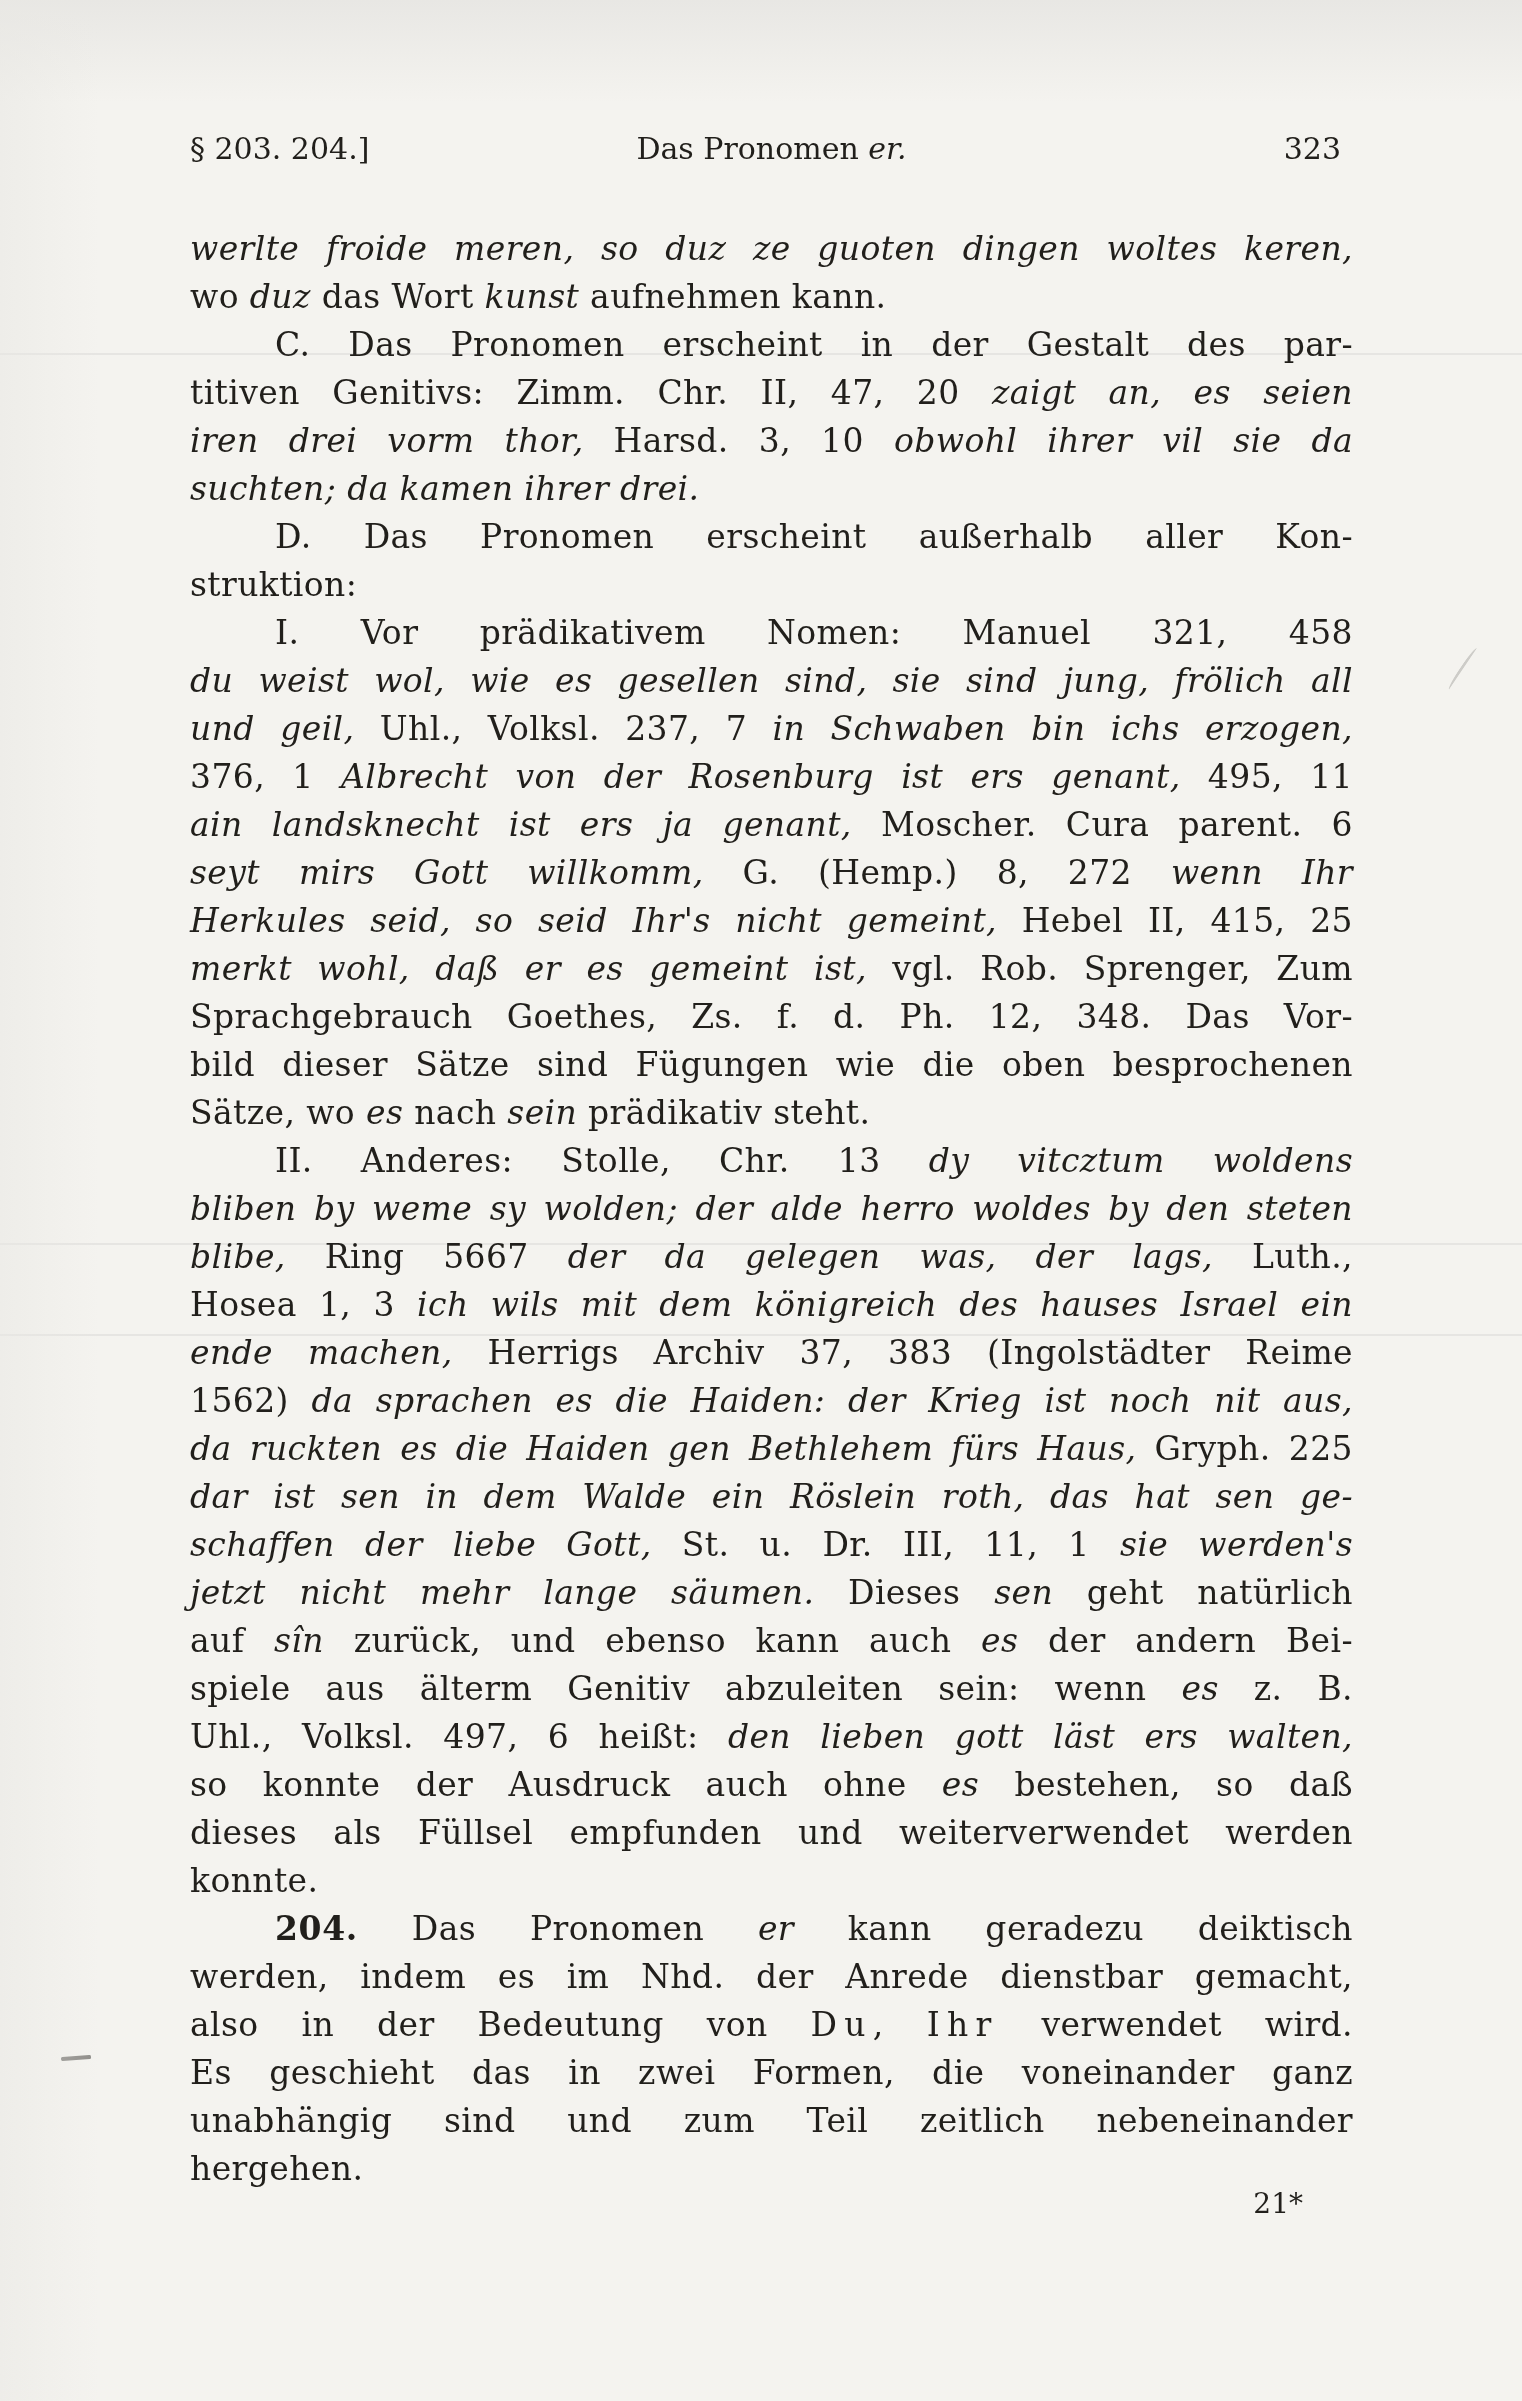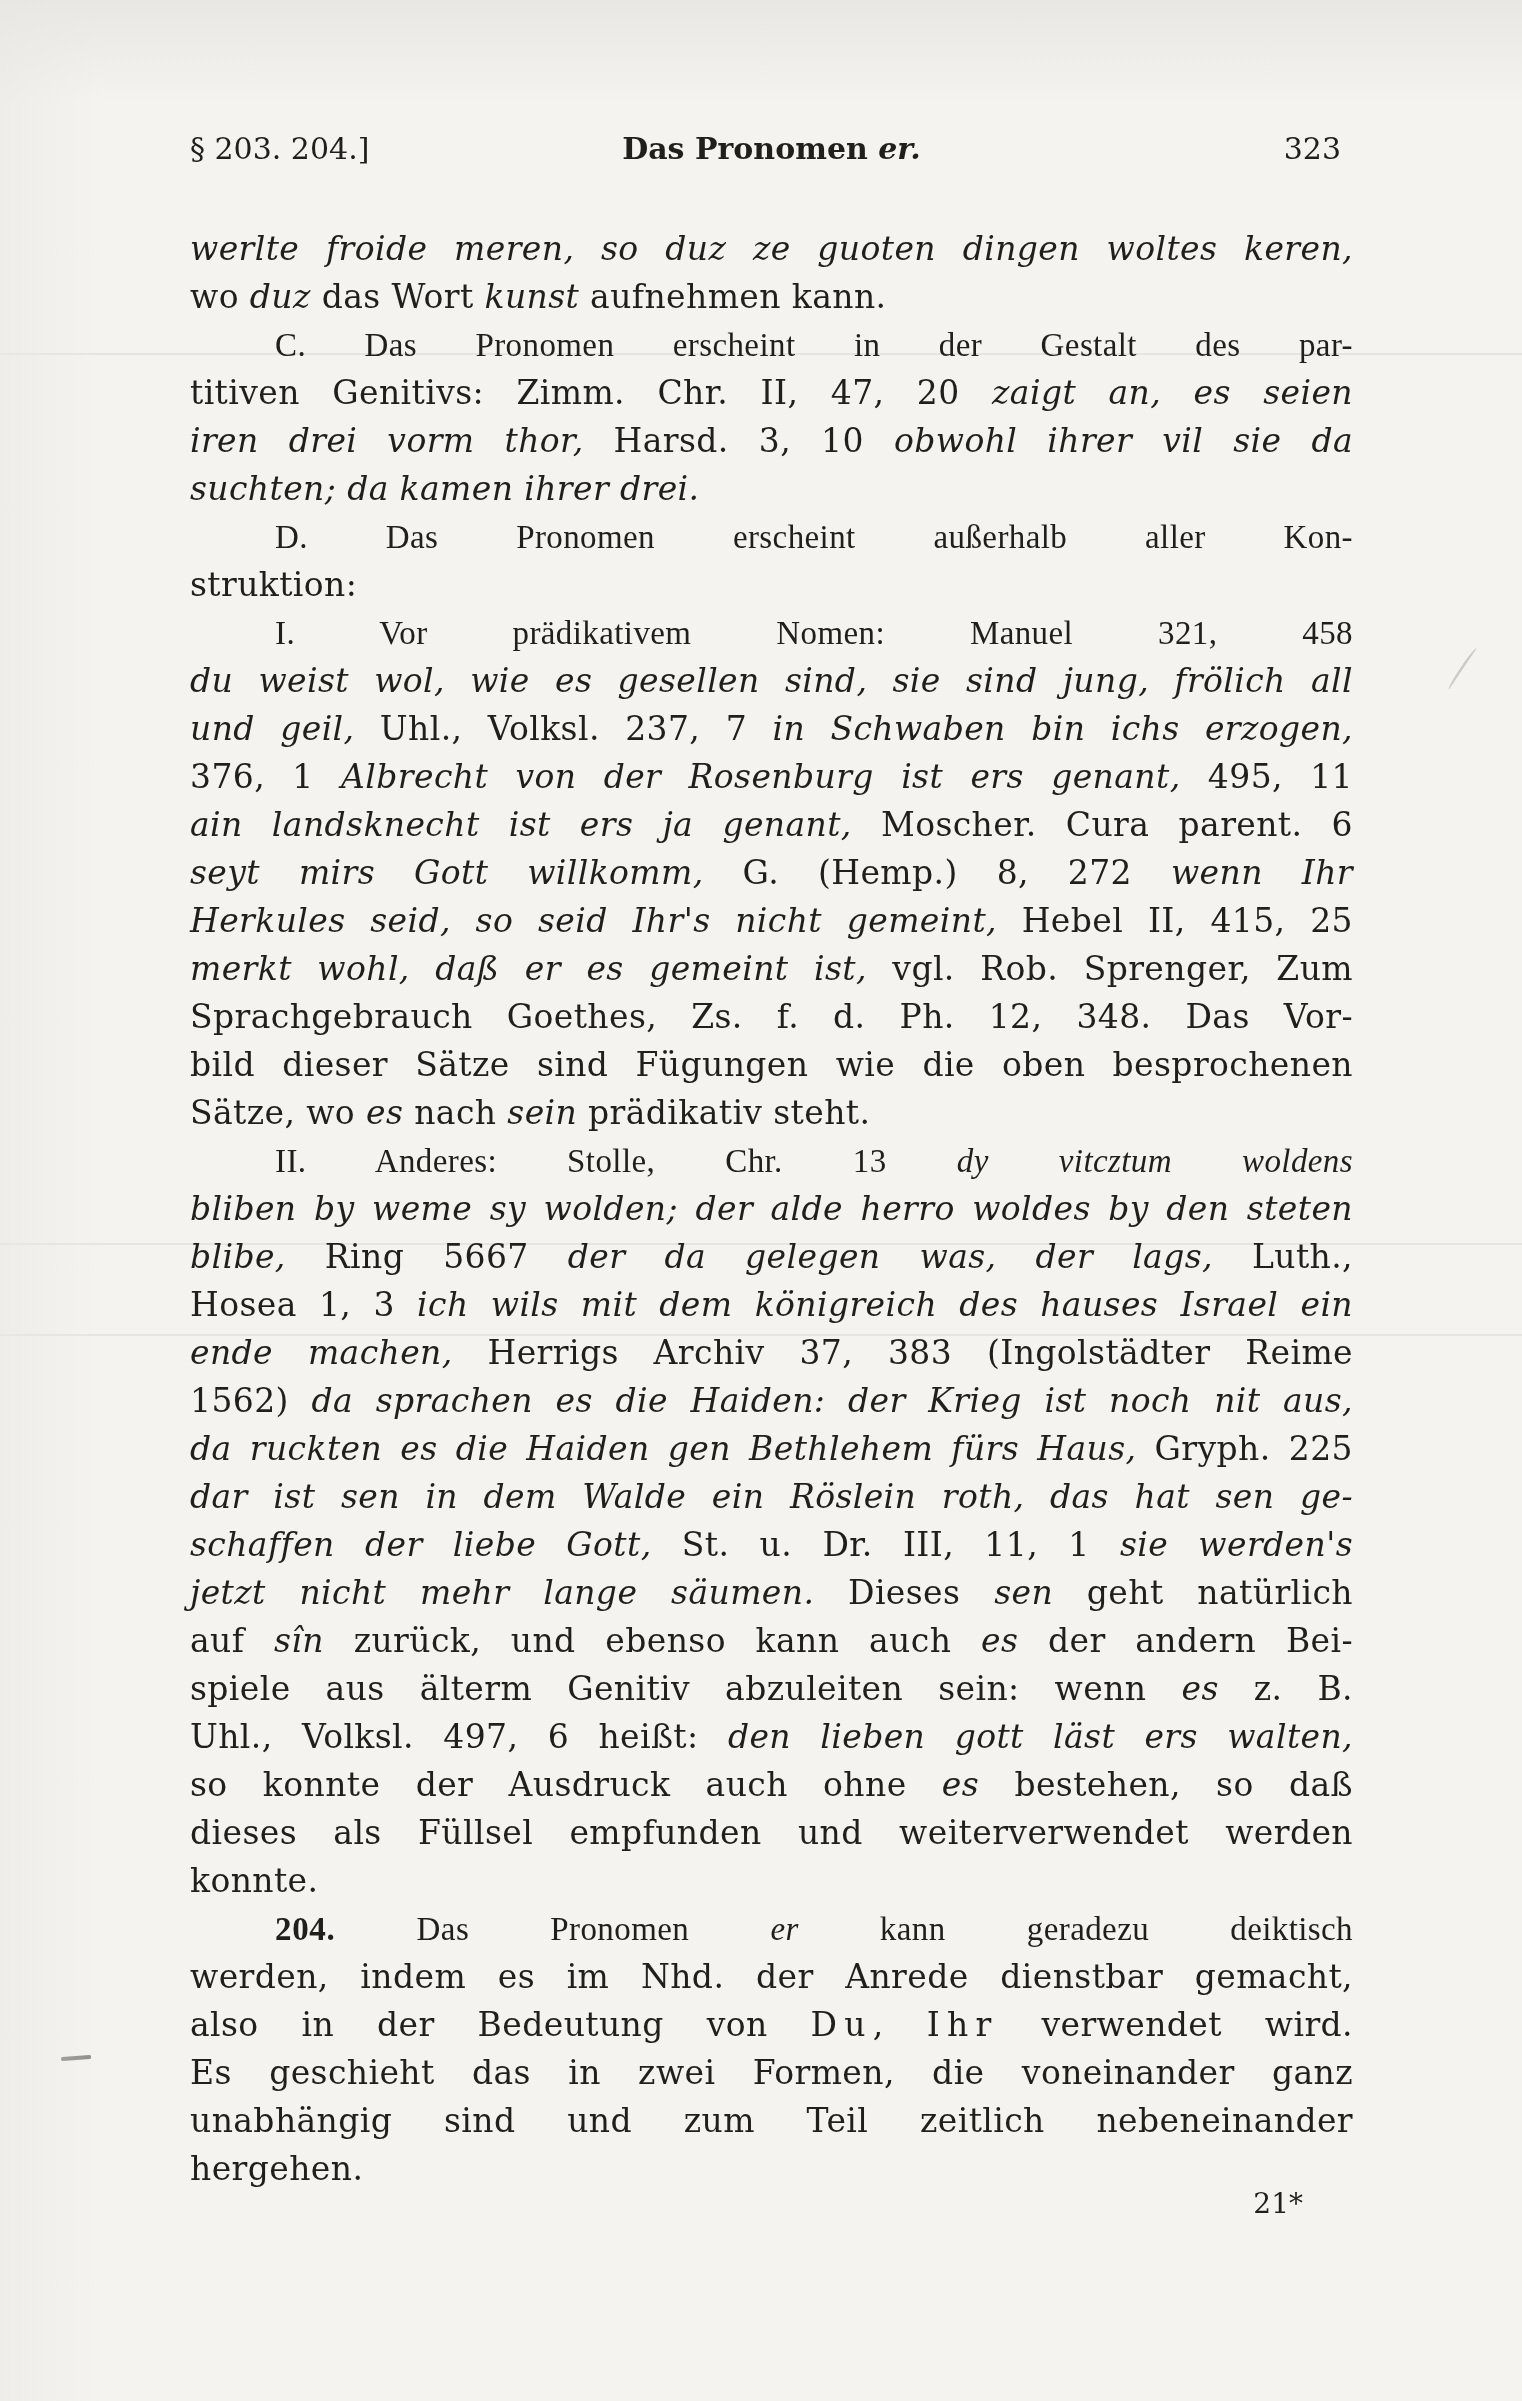--- a/index.html
+++ b/index.html
@@ -4,27 +4,27 @@
 <style>
   html,body{margin:0;padding:0;background:#e8e7e4;}
   .page{position:relative;width:1523px;height:2401px;background:#f4f3ef;overflow:hidden;
         color:#211f1b;font-family:"DejaVu Serif","Liberation Serif",serif;padding-left:13px;}
   .page::before{content:'';position:absolute;left:0;top:0;right:0;height:114px;
         background:linear-gradient(#e5e4e1 0%,rgba(229,228,225,0) 90%);opacity:.8;pointer-events:none;}
   .page::after{content:'';position:absolute;left:0;top:0;bottom:0;width:99px;
         background:linear-gradient(90deg,#e9e8e4 0%,rgba(233,232,228,0) 100%);opacity:.55;pointer-events:none;}
   .hdr{position:absolute;left:190px;top:131px;width:1163px;height:46px;font-size:30px;}
   .hdr .hl{position:absolute;left:0;top:0;}
-  .hdr .hc{position:absolute;left:0;top:0;width:100%;text-align:center;font-weight:bold;}
+  .hdr .hc{position:absolute;left:0;top:0;width:100%;text-align:center;}
   .hdr .hr{position:absolute;right:12px;top:0;}
   .txt{position:absolute;left:190px;top:225px;width:1163px;font-size:33px;line-height:48px;
        letter-spacing:.012em;}
   .line{min-height:48px;}
   .jl{text-align:justify;text-align-last:justify;-moz-text-align-last:justify;}
-  .ind{text-indent:85px;font-family:Liberation Serif, serif;}
+  .ind{text-indent:85px;}
   .s-r{font-style:normal;}
   .s-i{font-style:italic;}
   .s-b{font-weight:bold;letter-spacing:.02em;margin-top:12px;}
   .s-sp{letter-spacing:.22em;}
   .ftr{position:absolute;right:233px;top:2187px;font-size:28px;}
   .streak{position:absolute;left:0;width:100%;height:1.5px;background:rgba(60,58,52,.07);pointer-events:none;}
   .margin-dash{position:absolute;left:61px;top:2056px;width:30px;height:3.8px;background:rgba(40,38,34,.5);
        transform:rotate(-4deg);border-radius:1.5px;}
   .edge-slash{position:absolute;left:1460px;top:644px;width:3px;height:50px;
        border-left:3px solid rgba(70,68,62,.22);transform:rotate(34deg);border-radius:50%;}

